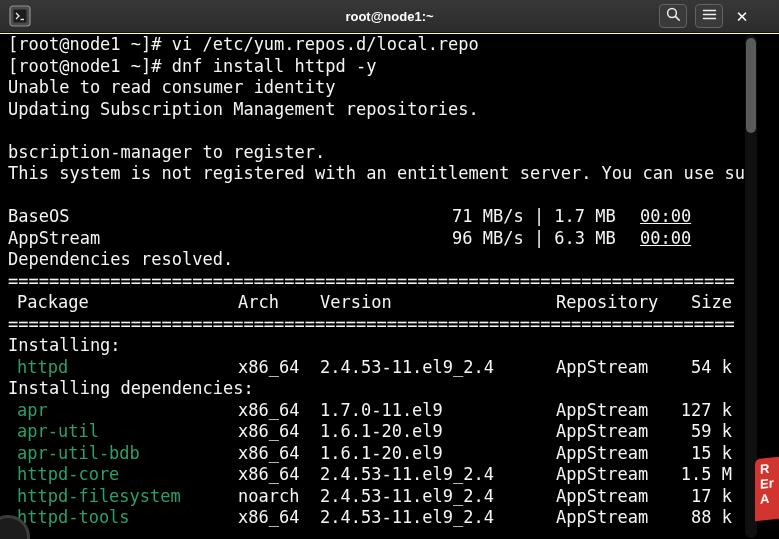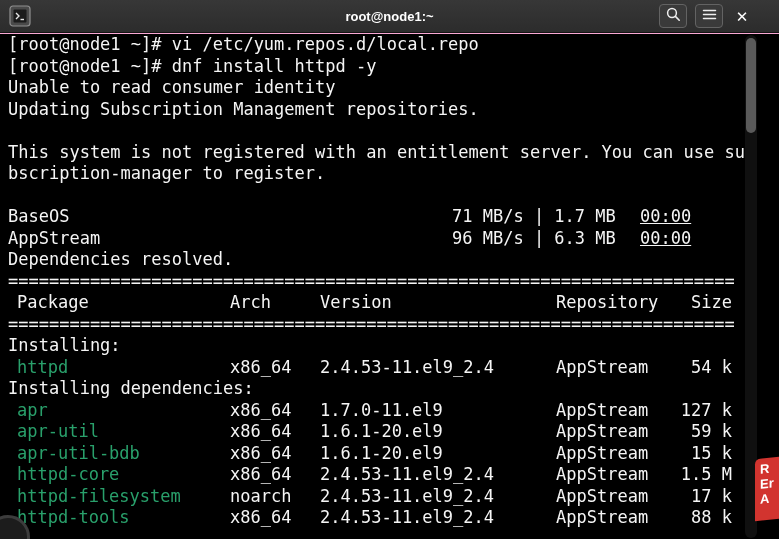--- a/index.html
+++ b/index.html
@@ -8,21 +8,21 @@
     width: 779px;
     height: 539px;
     background: #000;
     overflow: hidden;
     font-family: "Liberation Sans", sans-serif;
   }
   .window {
     position: relative;
     width: 779px;
     height: 539px;
-    background: #f9a8d4;
+    background: #fef9c3;
     overflow: hidden;
   }
   
   .titlebar {
     position: relative;
     height: 33px;
     background: linear-gradient(#373737, #2c2c2c);
     border-bottom: 1px solid #131313;
     display: flex;
     align-items: center;
@@ -83,21 +83,21 @@
     color: var(--fg, #f5f5f5);
     cursor: text;
   }
   .tl {
     position: relative;
     height: 21.5px;
     white-space: pre;
   }
   .pos { position: absolute; top: 0; }
   .c-pkg  { left: 9px; }
-  .c-arch { left: 222px; }
+  .c-arch { left: 230px; }
   .c-ver  { left: 312px; }
   .c-repo { left: 548px; text-align: center; }
   .c-size { right: 47px; }
   .rate   { left: 444px; }
   .time   { left: 632px; text-decoration: underline; }
   .green  { color: var(--green, #29a06b); }
   
   .scrollbar {
     position: absolute;
     top: 1px; bottom: 1px;
@@ -180,22 +180,22 @@
     </div>
   </div>
 
   <div class="term">
     <div id="term-lines">
         <div class="tl"><span>[root@node1 ~]# vi /etc/yum.repos.d/local.repo</span></div>
         <div class="tl"><span>[root@node1 ~]# dnf install httpd -y</span></div>
         <div class="tl"><span>Unable to read consumer identity</span></div>
         <div class="tl"><span>Updating Subscription Management repositories.</span></div>
         <div class="tl"></div>
+        <div class="tl"><span>bscription-manager to register.</span></div>
         <div class="tl"><span>This system is not registered with an entitlement server. You can use su</span></div>
-        <div class="tl"><span>bscription-manager to register.</span></div>
         <div class="tl"></div>
         <div class="tl"><span>BaseOS</span><span class="pos rate">71 MB/s | 1.7 MB</span><span class="pos time">00:00</span></div>
         <div class="tl"><span>AppStream</span><span class="pos rate">96 MB/s | 6.3 MB</span><span class="pos time">00:00</span></div>
         <div class="tl"><span>Dependencies resolved.</span></div>
         <div class="tl"><span>=======================================================================</span></div>
         <div class="tl"><span class="pos c-pkg">Package</span><span class="pos c-arch">Arch</span><span class="pos c-ver">Version</span><span class="pos c-repo">Repository</span><span class="pos c-size">Size</span></div>
         <div class="tl"><span>=======================================================================</span></div>
         <div class="tl"><span>Installing:</span></div>
         <div class="tl"><span class="pos c-pkg green">httpd</span><span class="pos c-arch">x86_64</span><span class="pos c-ver">2.4.53-11.el9_2.4</span><span class="pos c-repo">AppStream</span><span class="pos c-size">54 k</span></div>
         <div class="tl"><span>Installing dependencies:</span></div>

